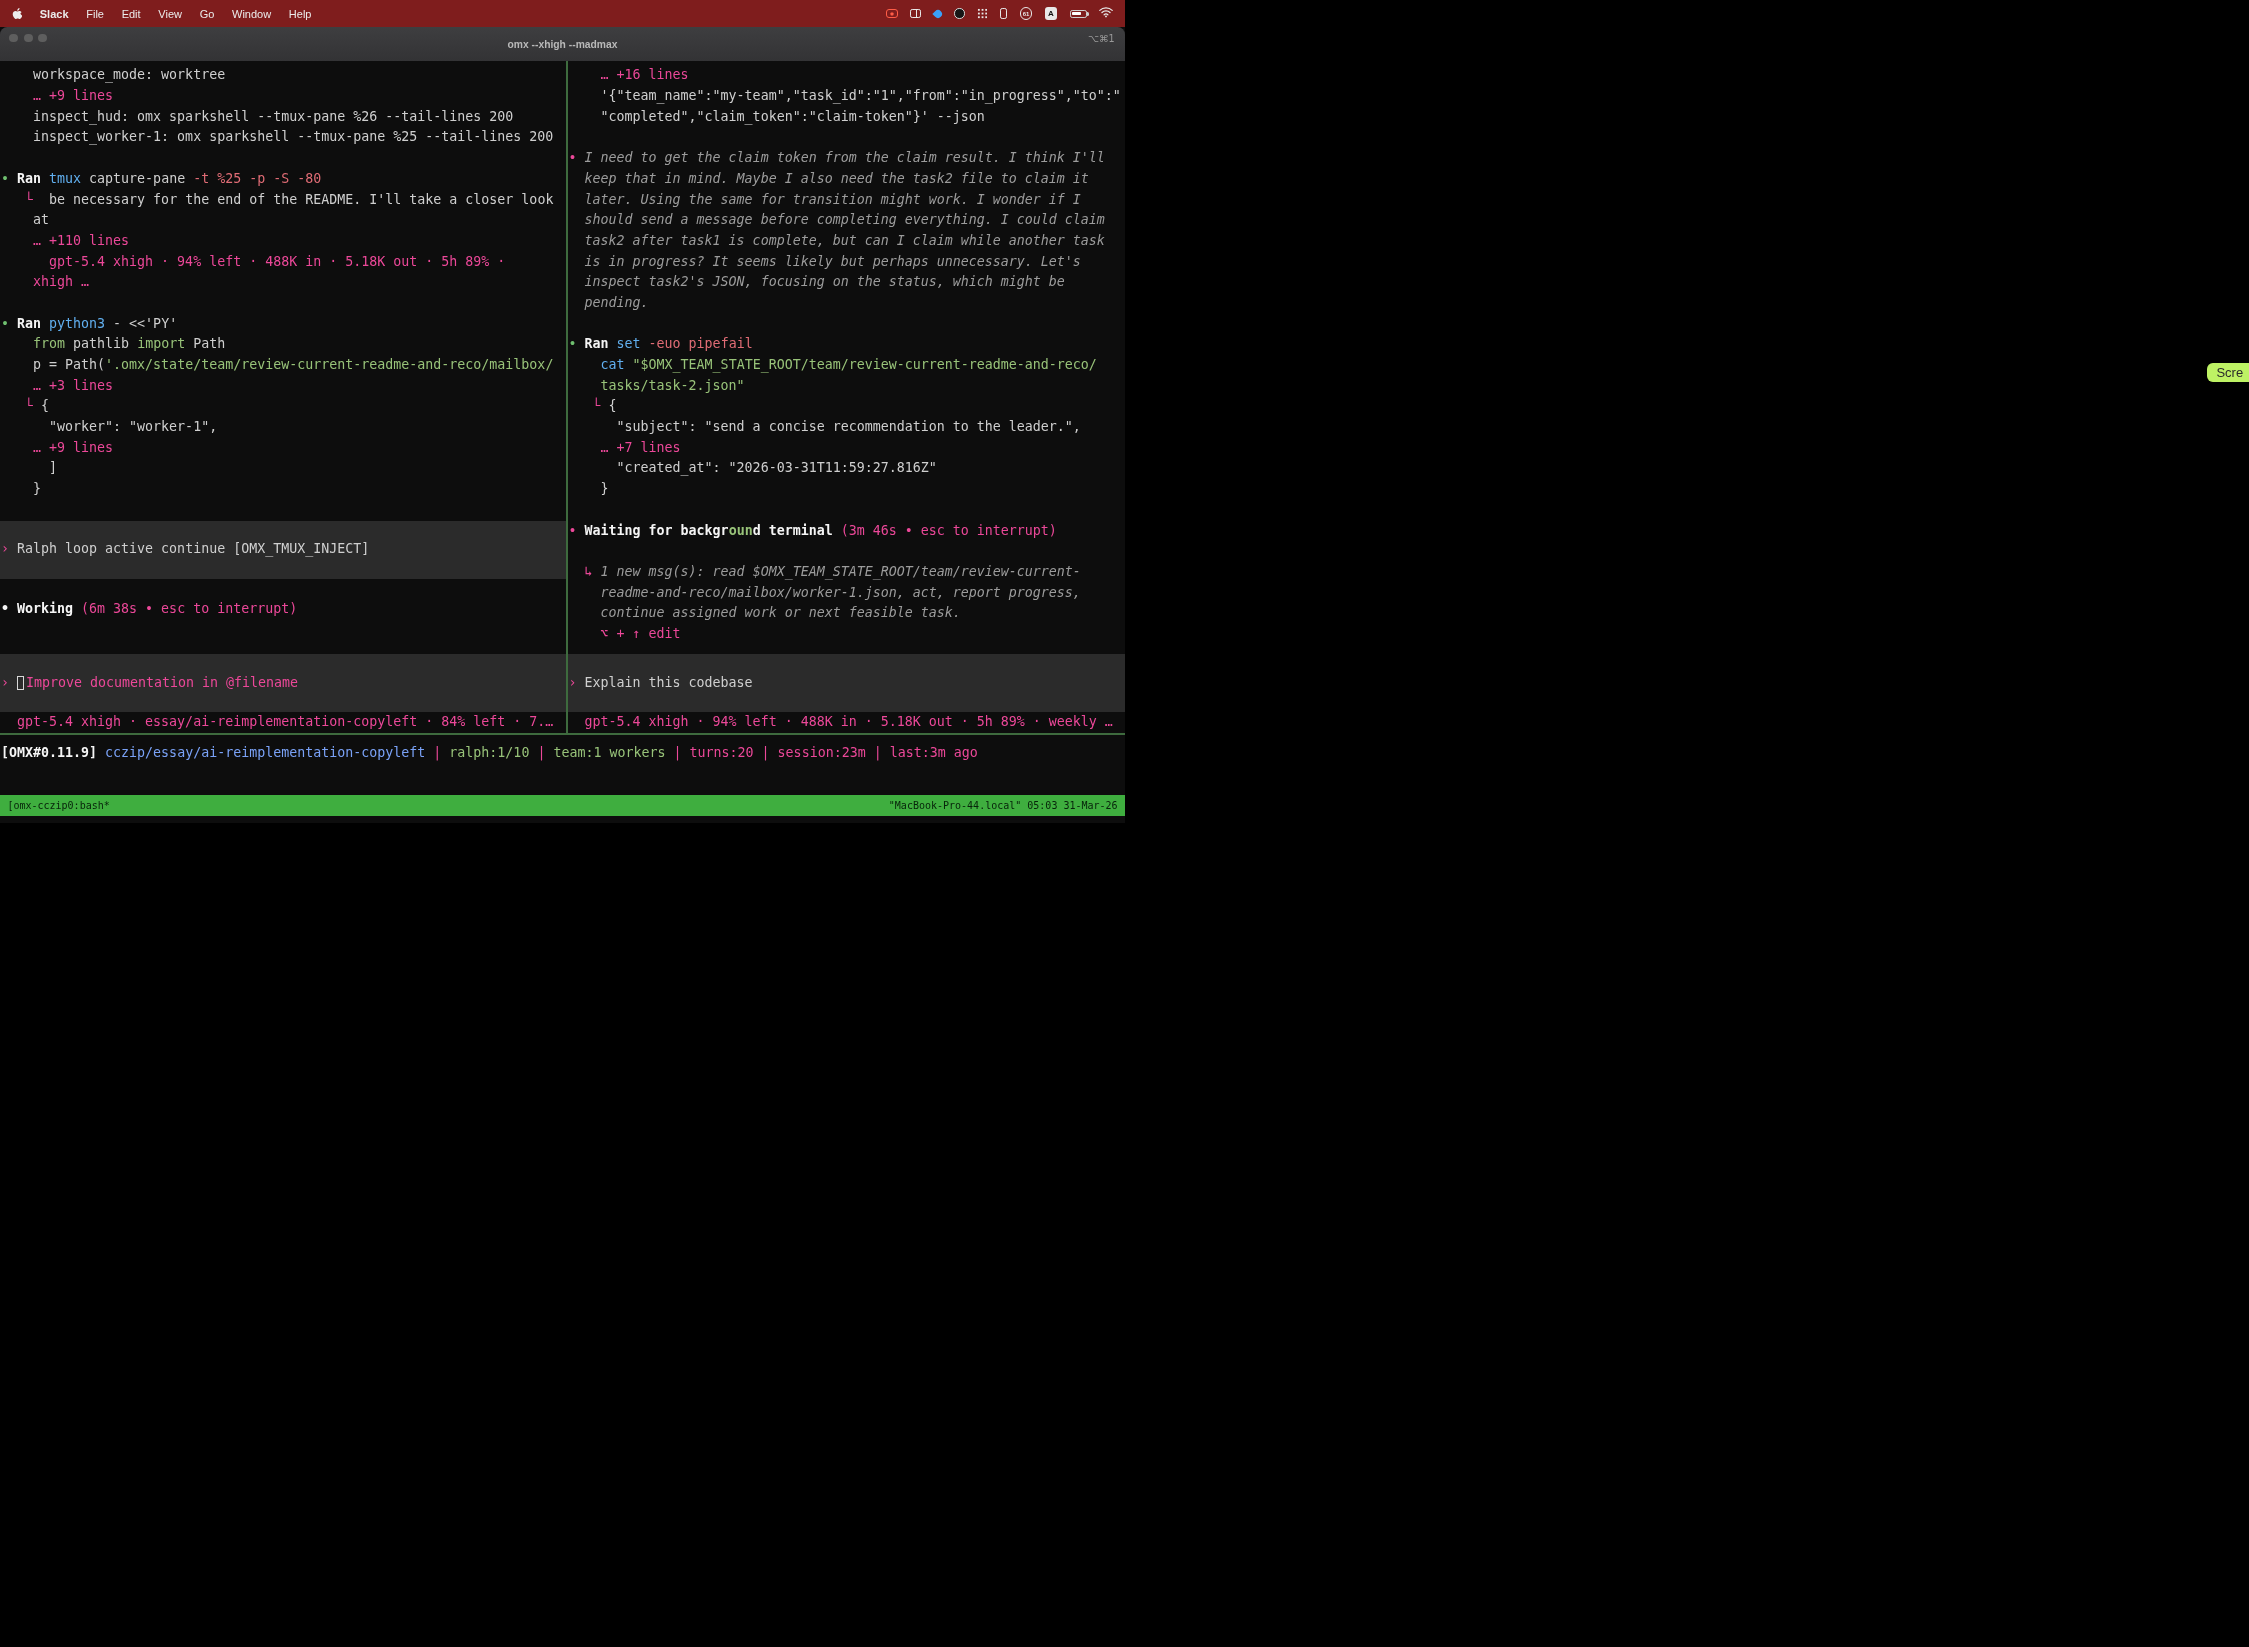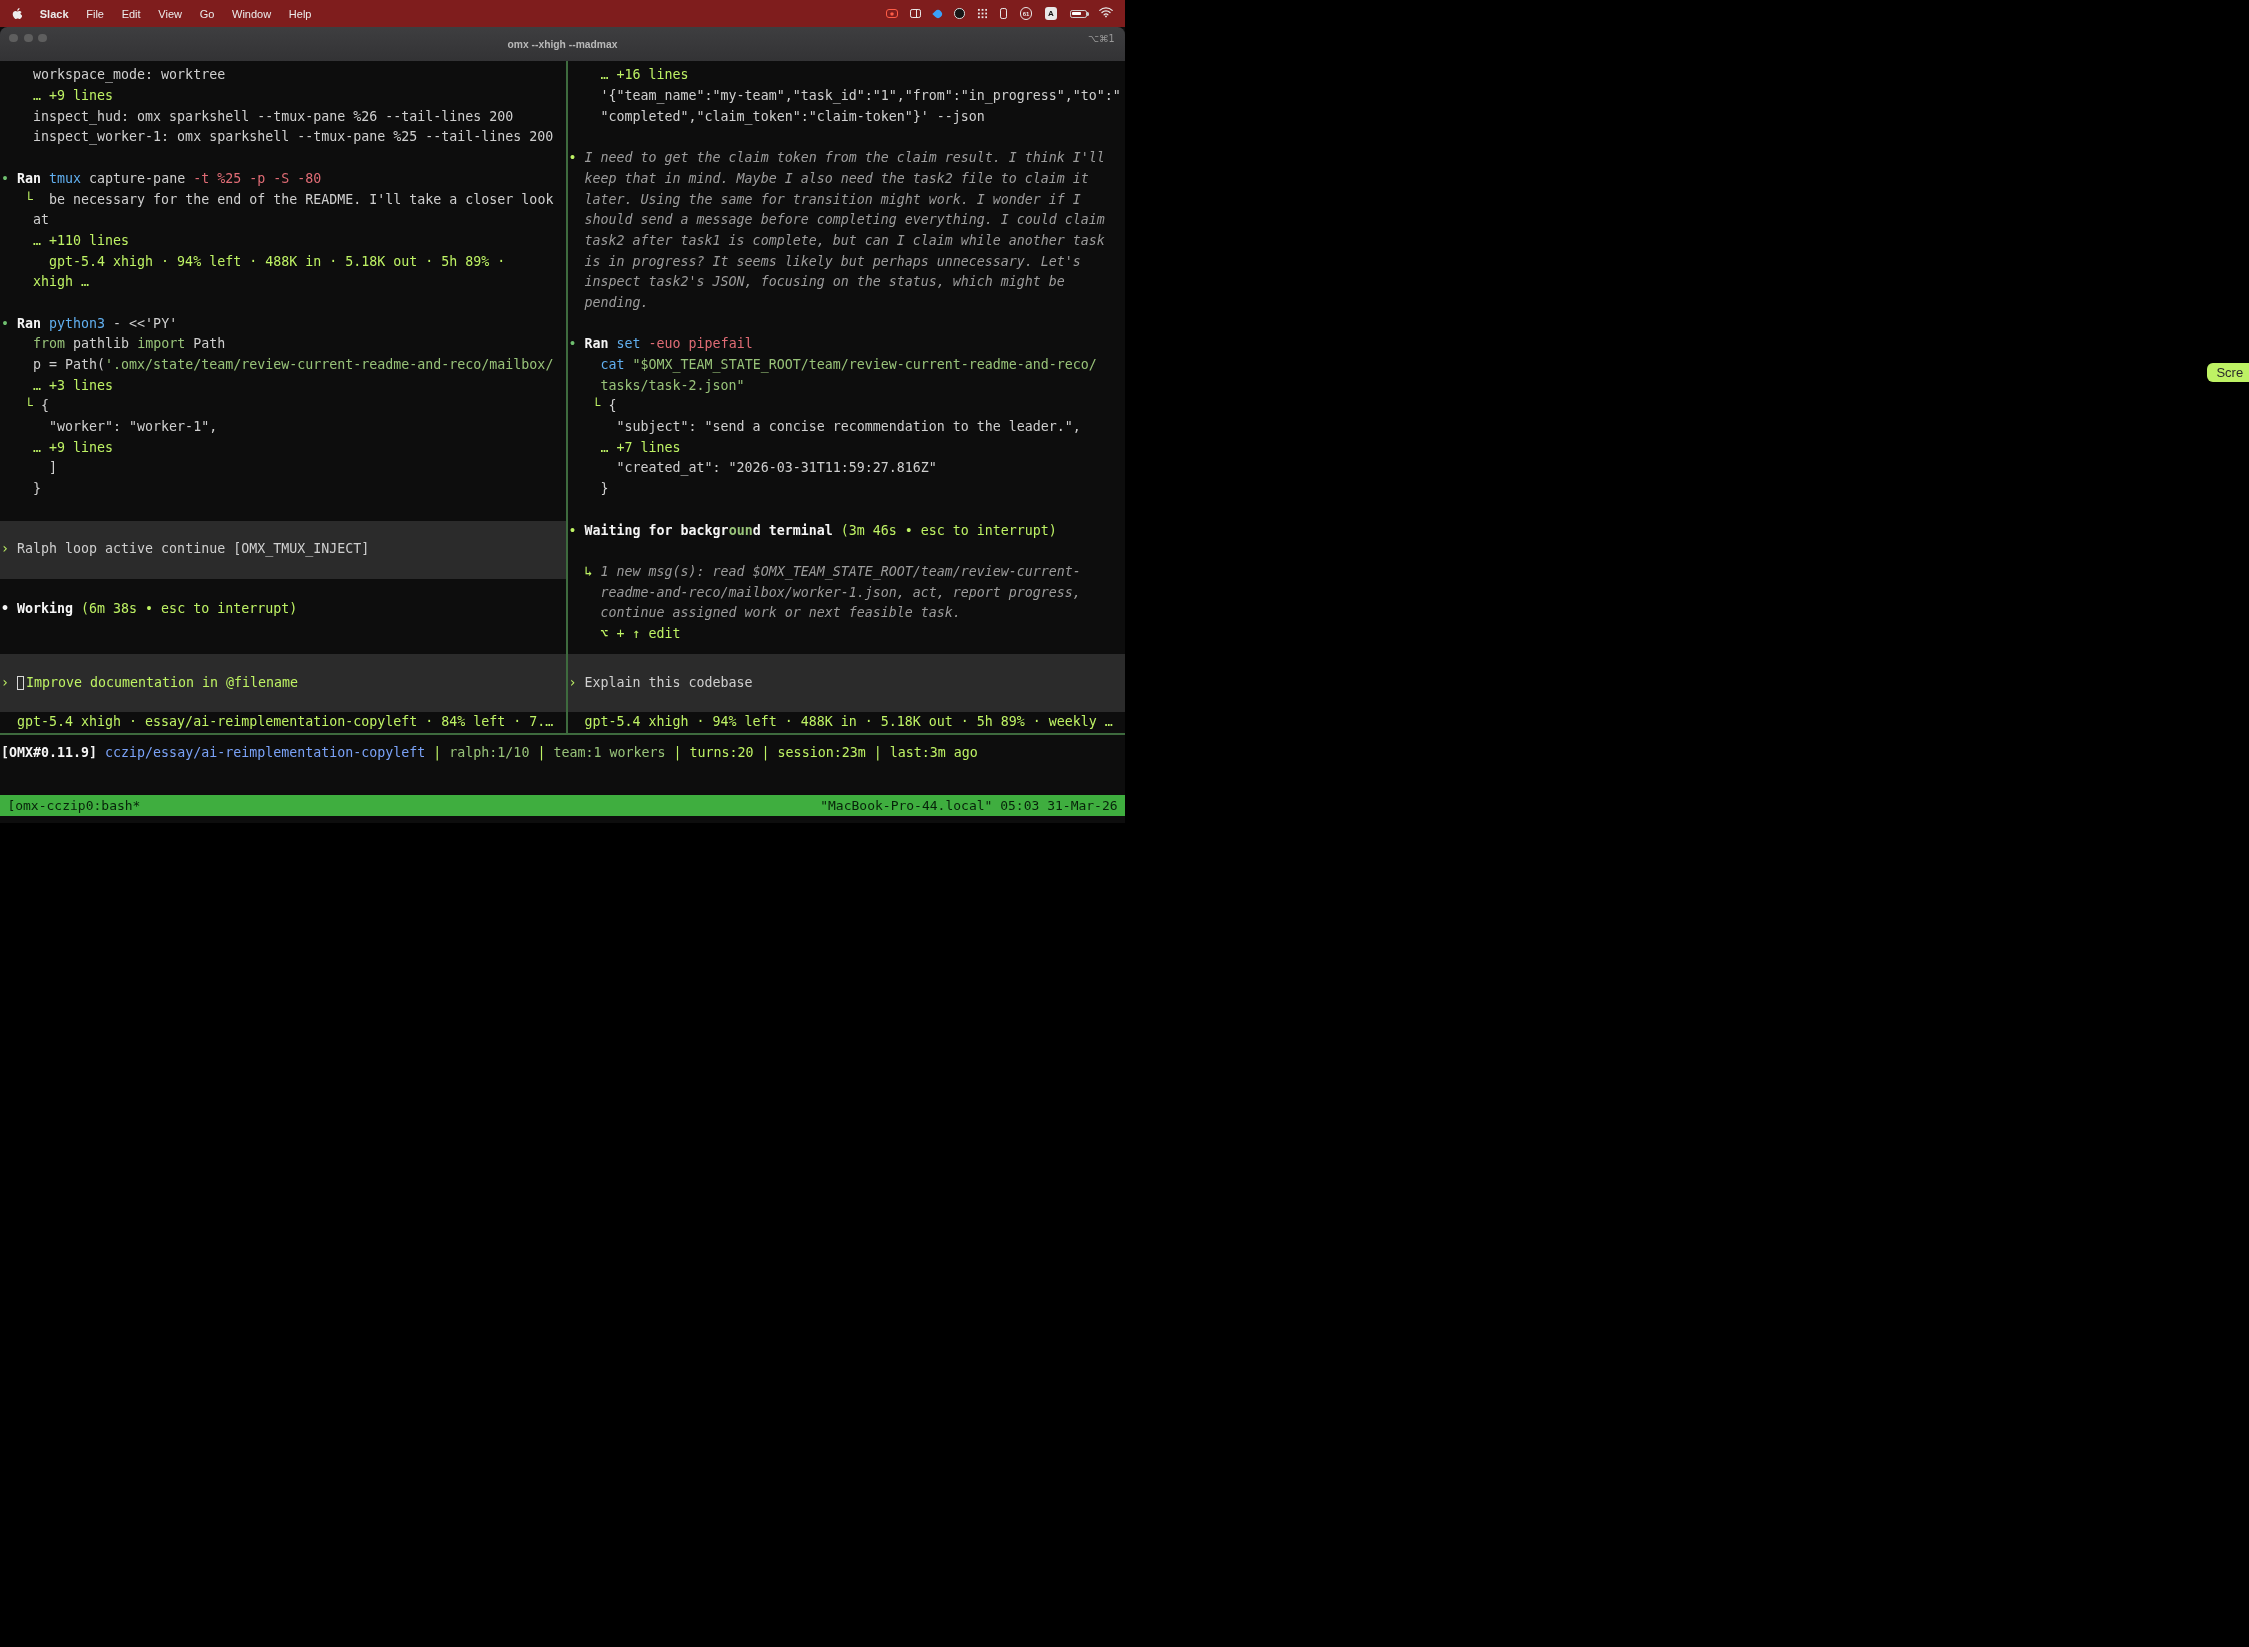--- a/index.html
+++ b/index.html
@@ -53,39 +53,39 @@
           font-family:"DejaVu Sans Mono","DejaVu Sans",monospace; font-size:13.3px; }
   .pane-left { width:566px; flex:0 0 566px; }
   .divider-v { width:1.5px; background:#3e6b3e; flex:0 0 1.5px; }
   .pane-right { flex:1; }
   .pane-bottom { margin-top:auto; }
 
   .tl { height:20.7px; line-height:20.7px; white-space:pre; overflow:hidden; padding-left:1px; }
   .tl.strip { background:#2b2b2b; height:58px; padding-top:18.5px; padding-bottom:18.5px; }
 
   .c-def  { color:#cfcfcf; }
-  .c-dim  { color:#bef264; }
+  .c-dim  { color:#ec4899; }
   .c-b    { color:#f5f5f5; font-weight:700; }
   .c-blue { color:#61afef; }
   .c-red  { color:#e06c75; }
   .c-grn  { color:#6fbf6f; }
   .c-str  { color:#98c379; }
   .c-bgrn { color:#98c379; font-weight:700; }
   .c-it   { color:#9c9c9c; font-style:italic; }
   .c-path { color:#7aa2f7; }
   .c-cursor { display:inline-block; width:7.4px; height:14px; border:1.1px solid #d8d8d8;
               vertical-align:text-bottom; margin-right:1.5px; }
 
   .hsep { height:1.5px; background:#3e6b3e; }
   .omx-status { margin-top:8.9px; font-family:"DejaVu Sans Mono","DejaVu Sans",monospace; font-size:13.3px; }
 
   
   .tmuxbar { position:absolute; left:0; right:0; bottom:7.4px; height:20.7px; background:#3fae3f;
              color:#07230a; display:flex; align-items:center; justify-content:space-between;
-             font-family:"DejaVu Sans Mono","DejaVu Sans",monospace; font-size:13px; padding:0 7.4px; }
+             font-family:"DejaVu Sans Mono","DejaVu Sans",monospace; font-size:10px; padding:0 7.4px; }
 
   
   .screen-tooltip { position:absolute; right:0; top:363px; background:#bef264; color:#2b2b2b;
                     border-radius:5.9px 0 0 5.9px; padding:2.2px 5.9px 2.2px 8.9px; font-size:13px;
                     box-shadow:0 0.7px 3px rgba(0,0,0,.5); z-index:50; }
 </style>
 </head>
 <body>
 
 <div class="menubar">

